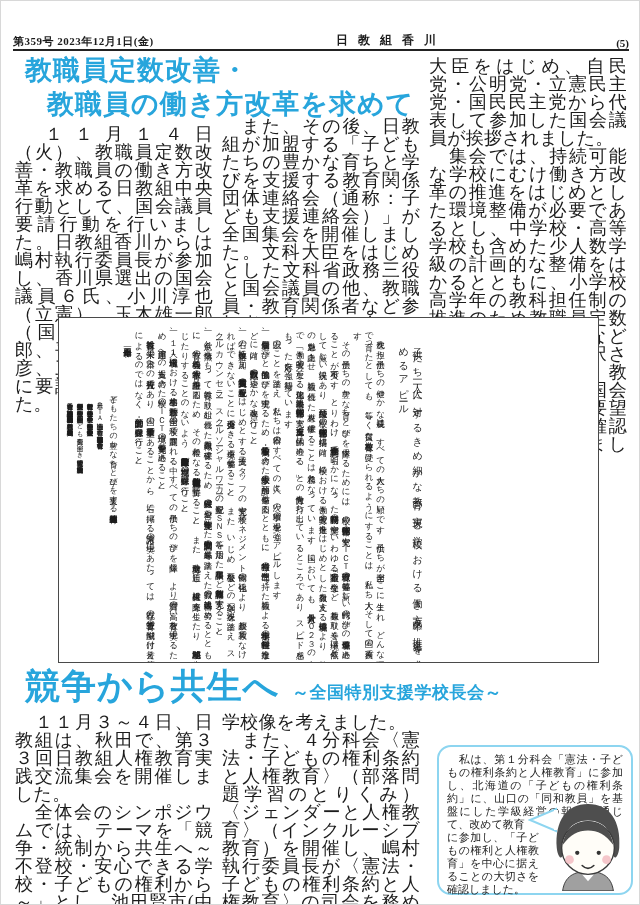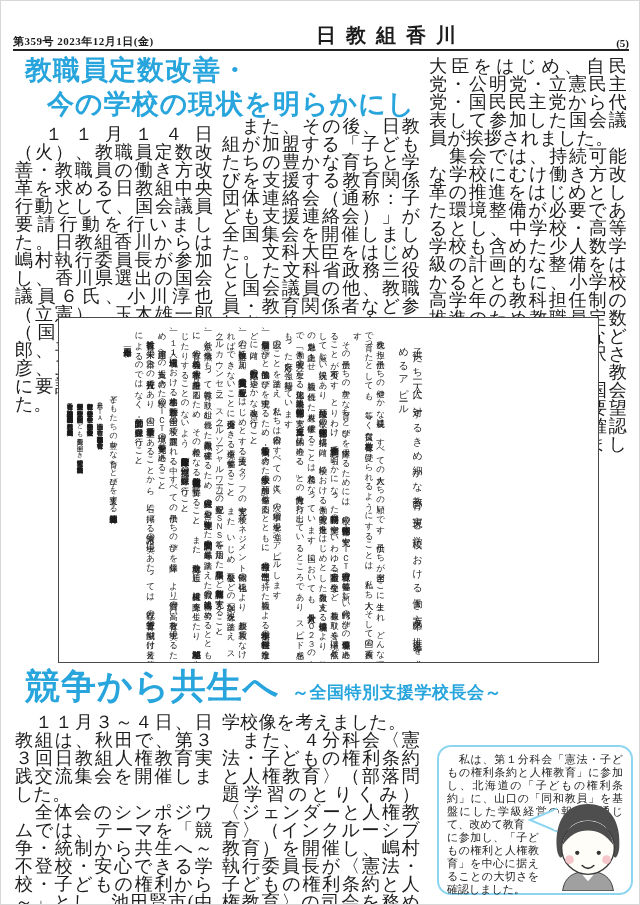--- a/index.html
+++ b/index.html
@@ -9,21 +9,21 @@
     font-family:"Liberation Serif","DejaVu Serif",serif; color:#1c1c1c;
     overflow:hidden;
   }
   
   .header {
     position:absolute; left:12px; top:27px; width:616px; height:21px;
     border-bottom:2px solid #222;
     display:flex; align-items:flex-end; justify-content:space-between;
   }
   .header .issue { font-size:11px; font-weight:bold; letter-spacing:.5px; }
-  .header .ptitle { font-size:20px; letter-spacing:10px; font-weight:bold; transform:translateX(6px); }
+  .header .ptitle { font-size:12px; letter-spacing:10px; font-weight:bold; transform:translateX(6px); }
   .header .pageno { font-size:11px; font-weight:bold; }
   
   .headline1 {
     position:absolute; left:24px; top:52px; width:405px;
     font-family:"Liberation Sans","DejaVu Sans",sans-serif;
     font-weight:bold; color:#27A5DC; font-size:27px; line-height:34px; letter-spacing:1px;
   }
   .headline1 .l2 { display:block; padding-left:22px; }
   
   .bodycol {
@@ -80,21 +80,21 @@
     <span class="issue">
       <span>第359号</span>
       <span>2023年12月1日(金)</span>
     </span>
     <span class="ptitle">日教組香川</span>
     <span class="pageno">(5)</span>
   </div>
 
   <div class="headline1">
     <span class="l1">教職員定数改善・</span>
-    <span class="l2">今の学校の現状を明らかにし</span>
+    <span class="l2">教職員の働き方改革を求めて</span>
   </div>
 
   <div class="bodycol c-a1-1">　１１月１４日（火）、教職員定数改善・教職員の働き方改革を求める日教組中央行動として、国会議員要請行動を行いました。日教組香川からは嶋村執行委員長が参加し、香川県選出の国会議員６氏、小川淳也（立憲）、玉木雄一郎（国民）、大野敬太郎、平井卓也、磯崎仁彦、三宅伸吾（自民）に要請活動を行いました。</div>
   <div class="bodycol c-a1-2">　また、その後、日教組が加盟する「子どもたちの豊かな育ちと学びを支援する教育関係団体連絡会（通称：子ども支援連絡会）」が全国集会を開催しました。文科大臣をはじめとした文科省政務三役と国会議員の他、教職員・教育関係者など参加者は約２８０人でした。
 　参加者を前に、盛山正仁文部科学</div>
   <div class="bodycol c-a1-3">大臣をはじめ、自民党・公明党・立憲民主党・国民民主党から代表して参加した国会議員が挨拶されました。
 　集会では、持続可能な学校にむけ働き方改革の推進をはじめとした環境整備が必要であるとし、中学校・高等学校も含めた少人数学級の計画的な整備をはかるとともに、小学校高学年の教科担任制の推進のため教職員定数の改善を行うことなどの、アピールが採択されました。そして、教育関係団体として国会議員など各方面に要望活動を行うことを確認して、集会を終えました。</div>
 
   <div class="appeal-box">
     <div class="appeal-inner">

